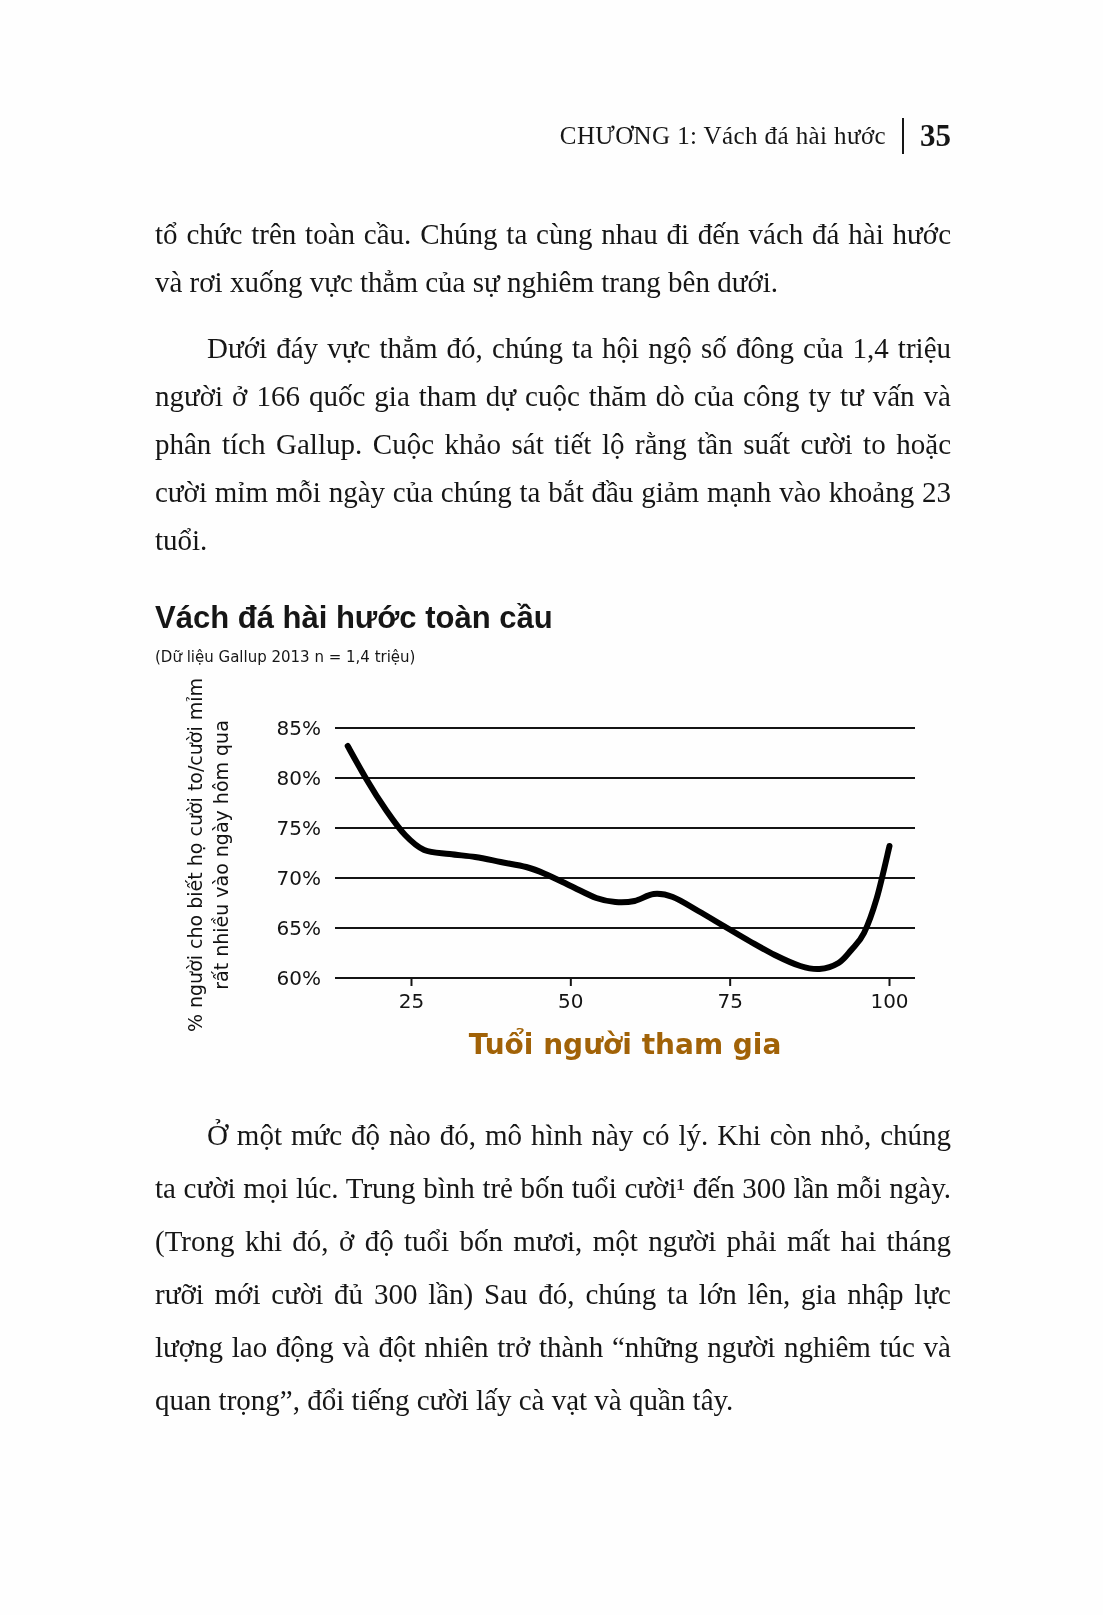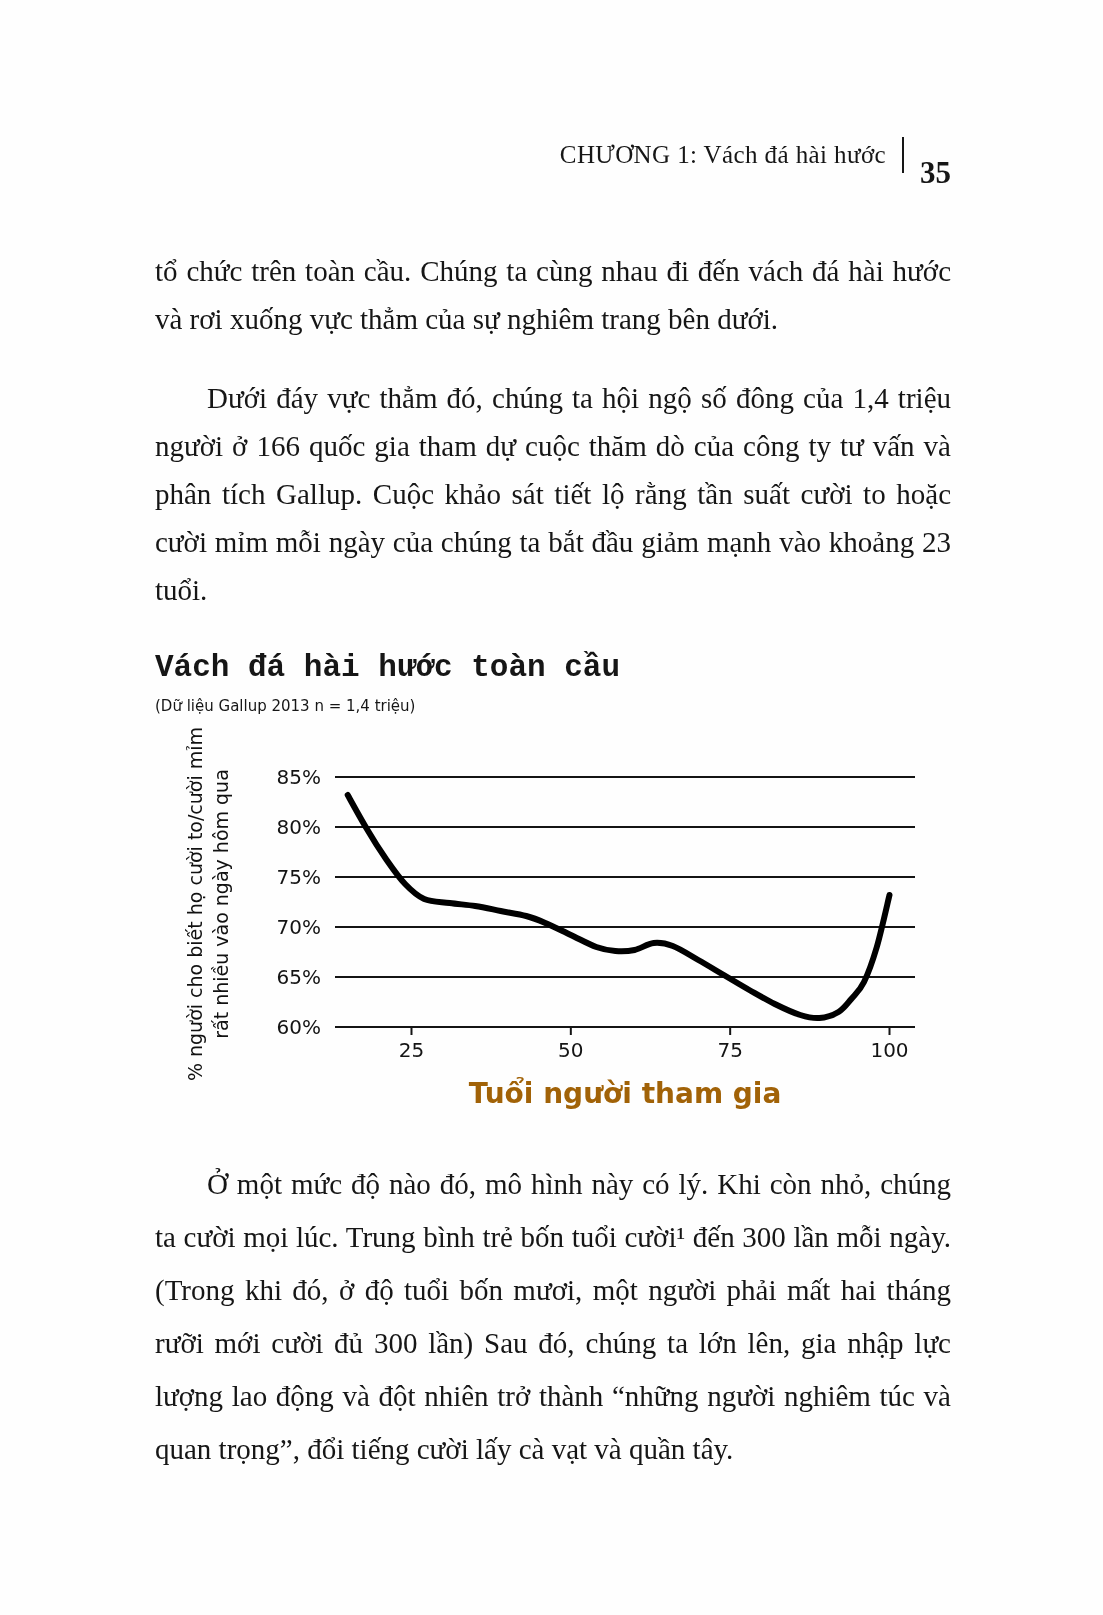--- a/index.html
+++ b/index.html
@@ -4,26 +4,26 @@
 <style>
   html,body{margin:0;padding:0;background:#ffffff;}
   .page{
     width:1103px;height:1615px;background:#fefefe;color:#161616;
     font-family:"Liberation Serif",serif;position:relative;overflow:hidden;
     margin:0 auto;box-sizing:border-box;padding:118px 152px 0 155px;
   }
   .header-row{display:flex;justify-content:flex-end;align-items:center;gap:16px;margin-bottom:56px;text-align:center;}
   .chapter{font-size:25px;letter-spacing:.4px;}
   .header-rule{width:2px;height:36px;background:#161616;}
-  .pagenum{font-size:31px;font-weight:bold;margin-top:37px;}
+  .pagenum{font-size:31px;font-weight:bold;}
   .para{font-size:29px;line-height:48px;text-align:justify;margin:0;}
   .para.indent{text-indent:52px;}
-  .p2{margin-top:31px;}
+  .p2{margin-top:18px;}
   .p3{margin-top:48px;line-height:53px;}
-  .chart-title{font-family:Liberation Mono, monospace;font-weight:700;font-size:31px;margin-top:36px;}
+  .chart-title{font-family:Liberation Sans, sans-serif;font-weight:700;font-size:31px;margin-top:36px;}
   .chart-subtitle{font-family:"DejaVu Sans",sans-serif;font-size:15px;margin-top:12px;}
   .chart-figure{position:relative;margin-top:42px;}
   .ylabel{
     position:absolute;left:-125px;top:119px;width:360px;height:56px;
     transform:rotate(-90deg);
     font-family:"DejaVu Sans",sans-serif;font-size:19px;line-height:26px;
     text-align:center;color:#111;
   }
   #chart-svg{display:block;margin-left:80px;font-family:"DejaVu Sans",sans-serif;}
   .xlabel{

